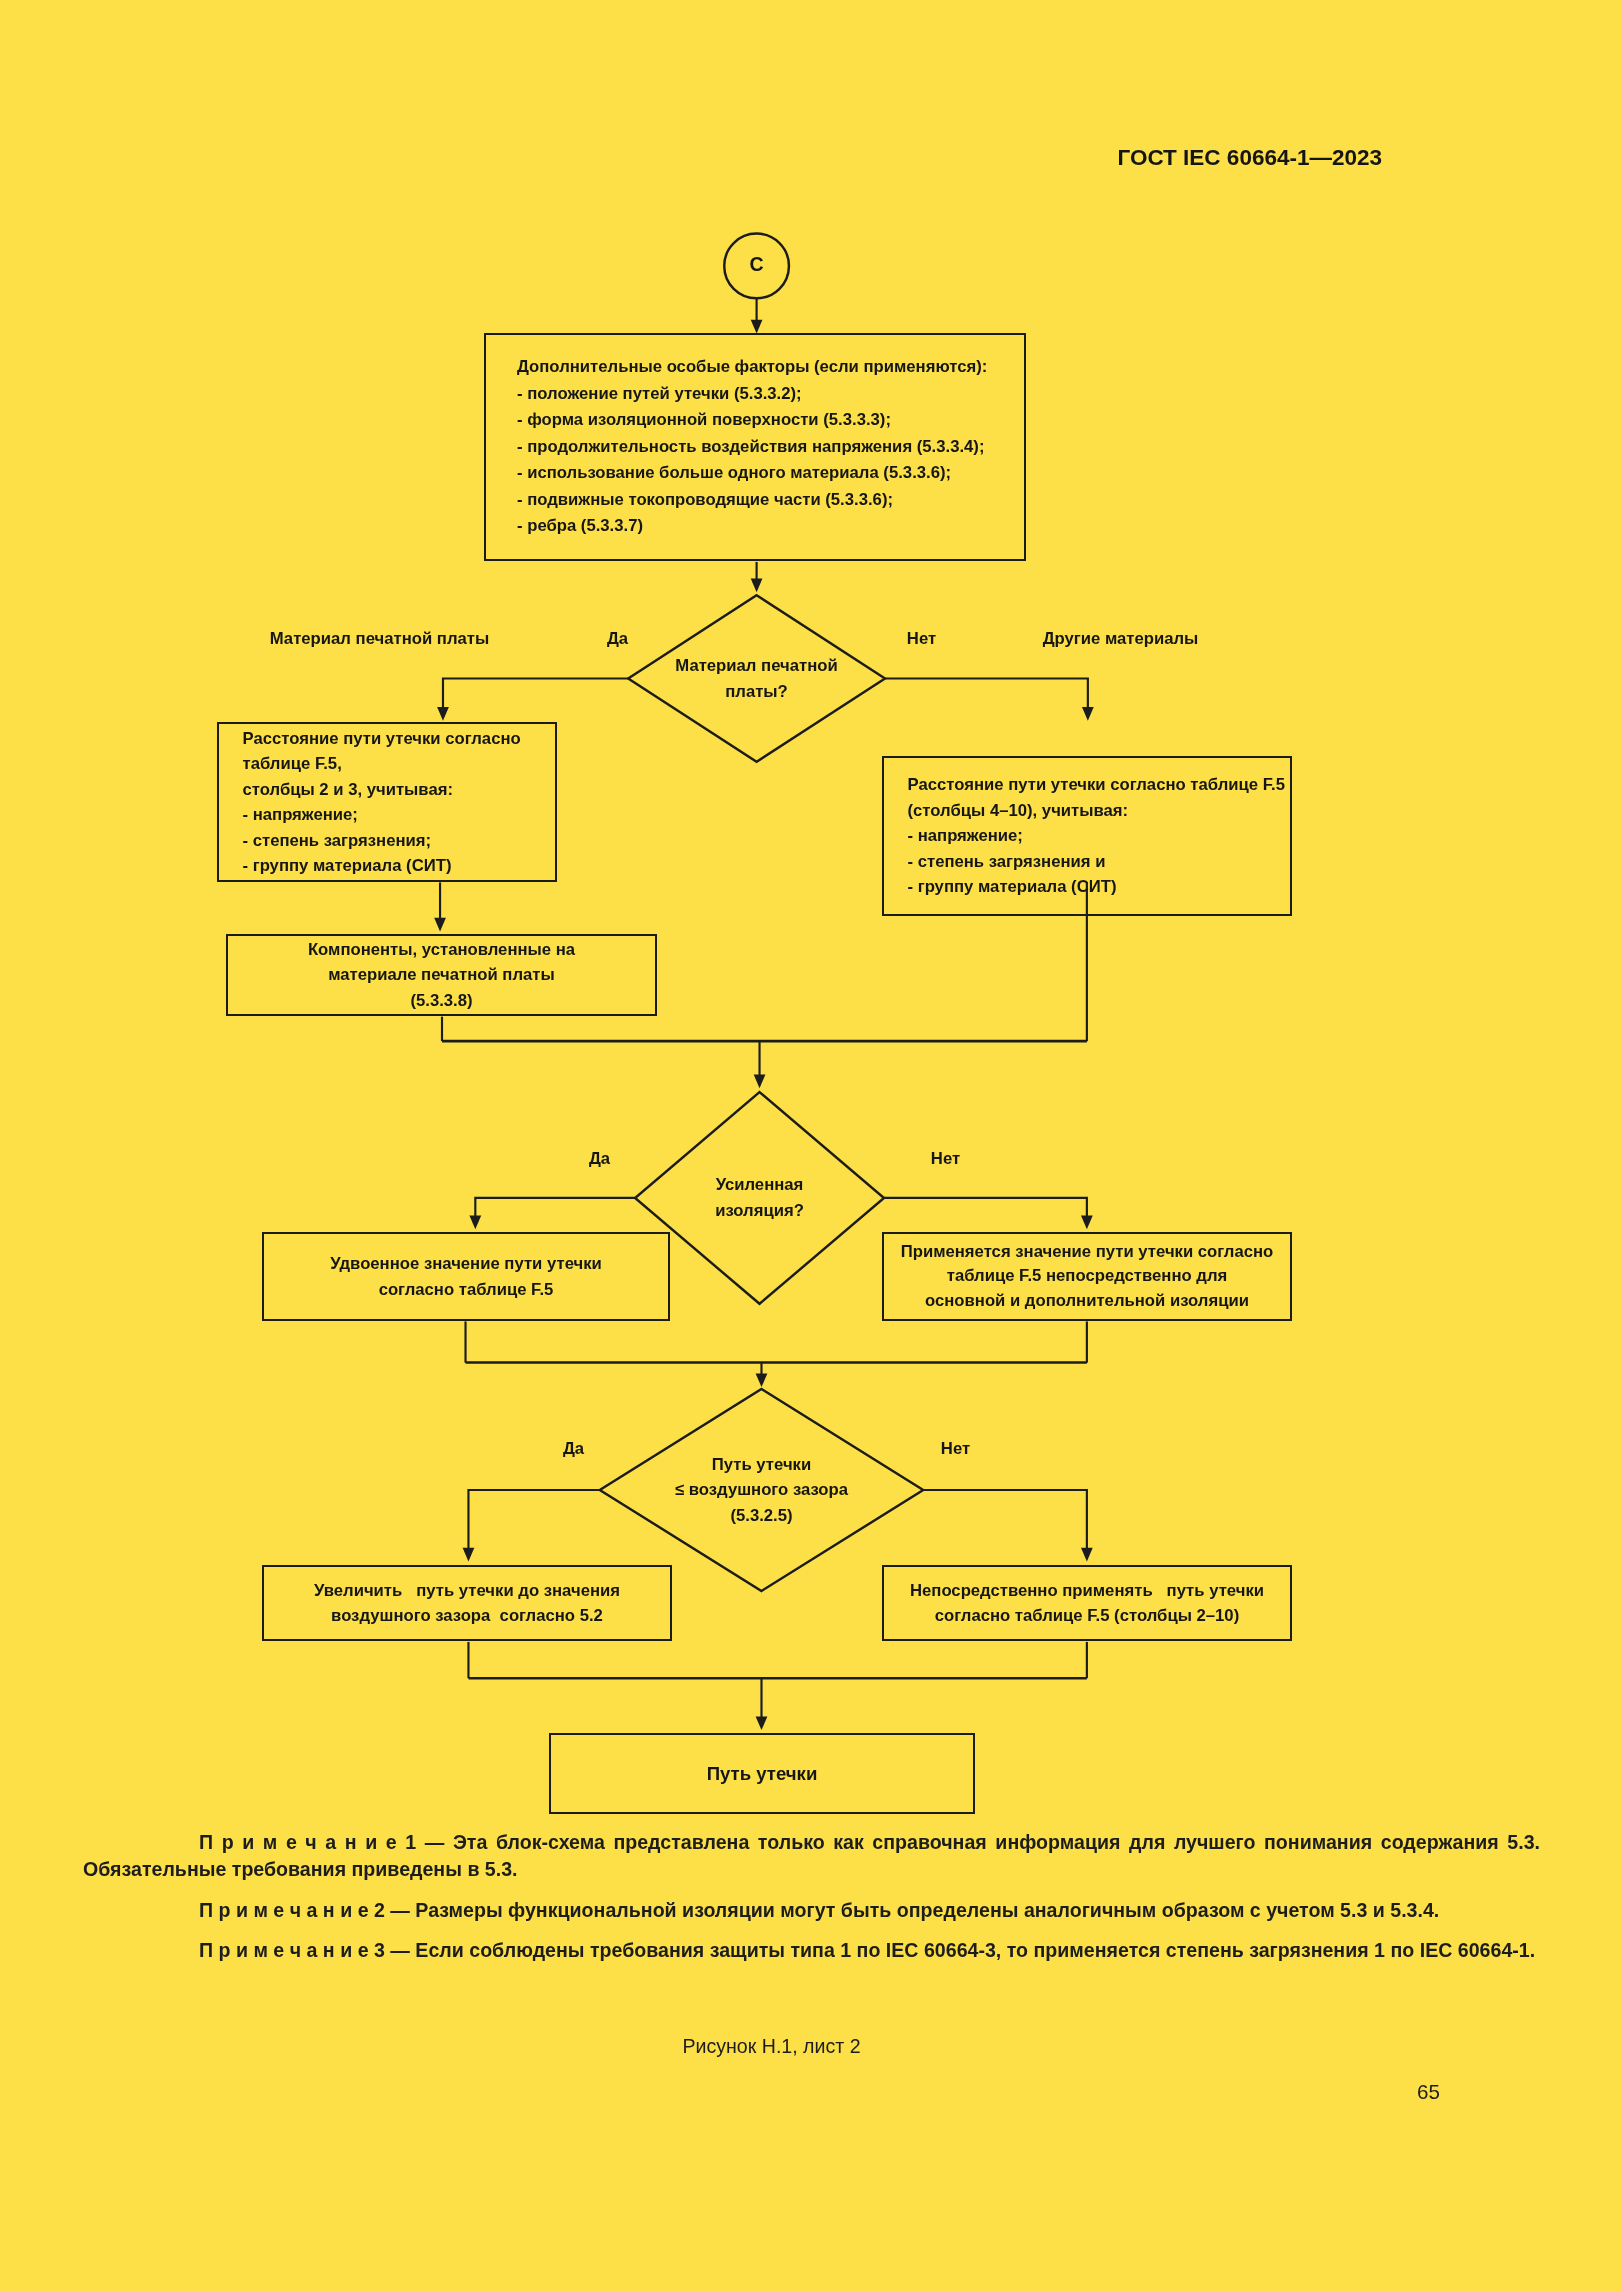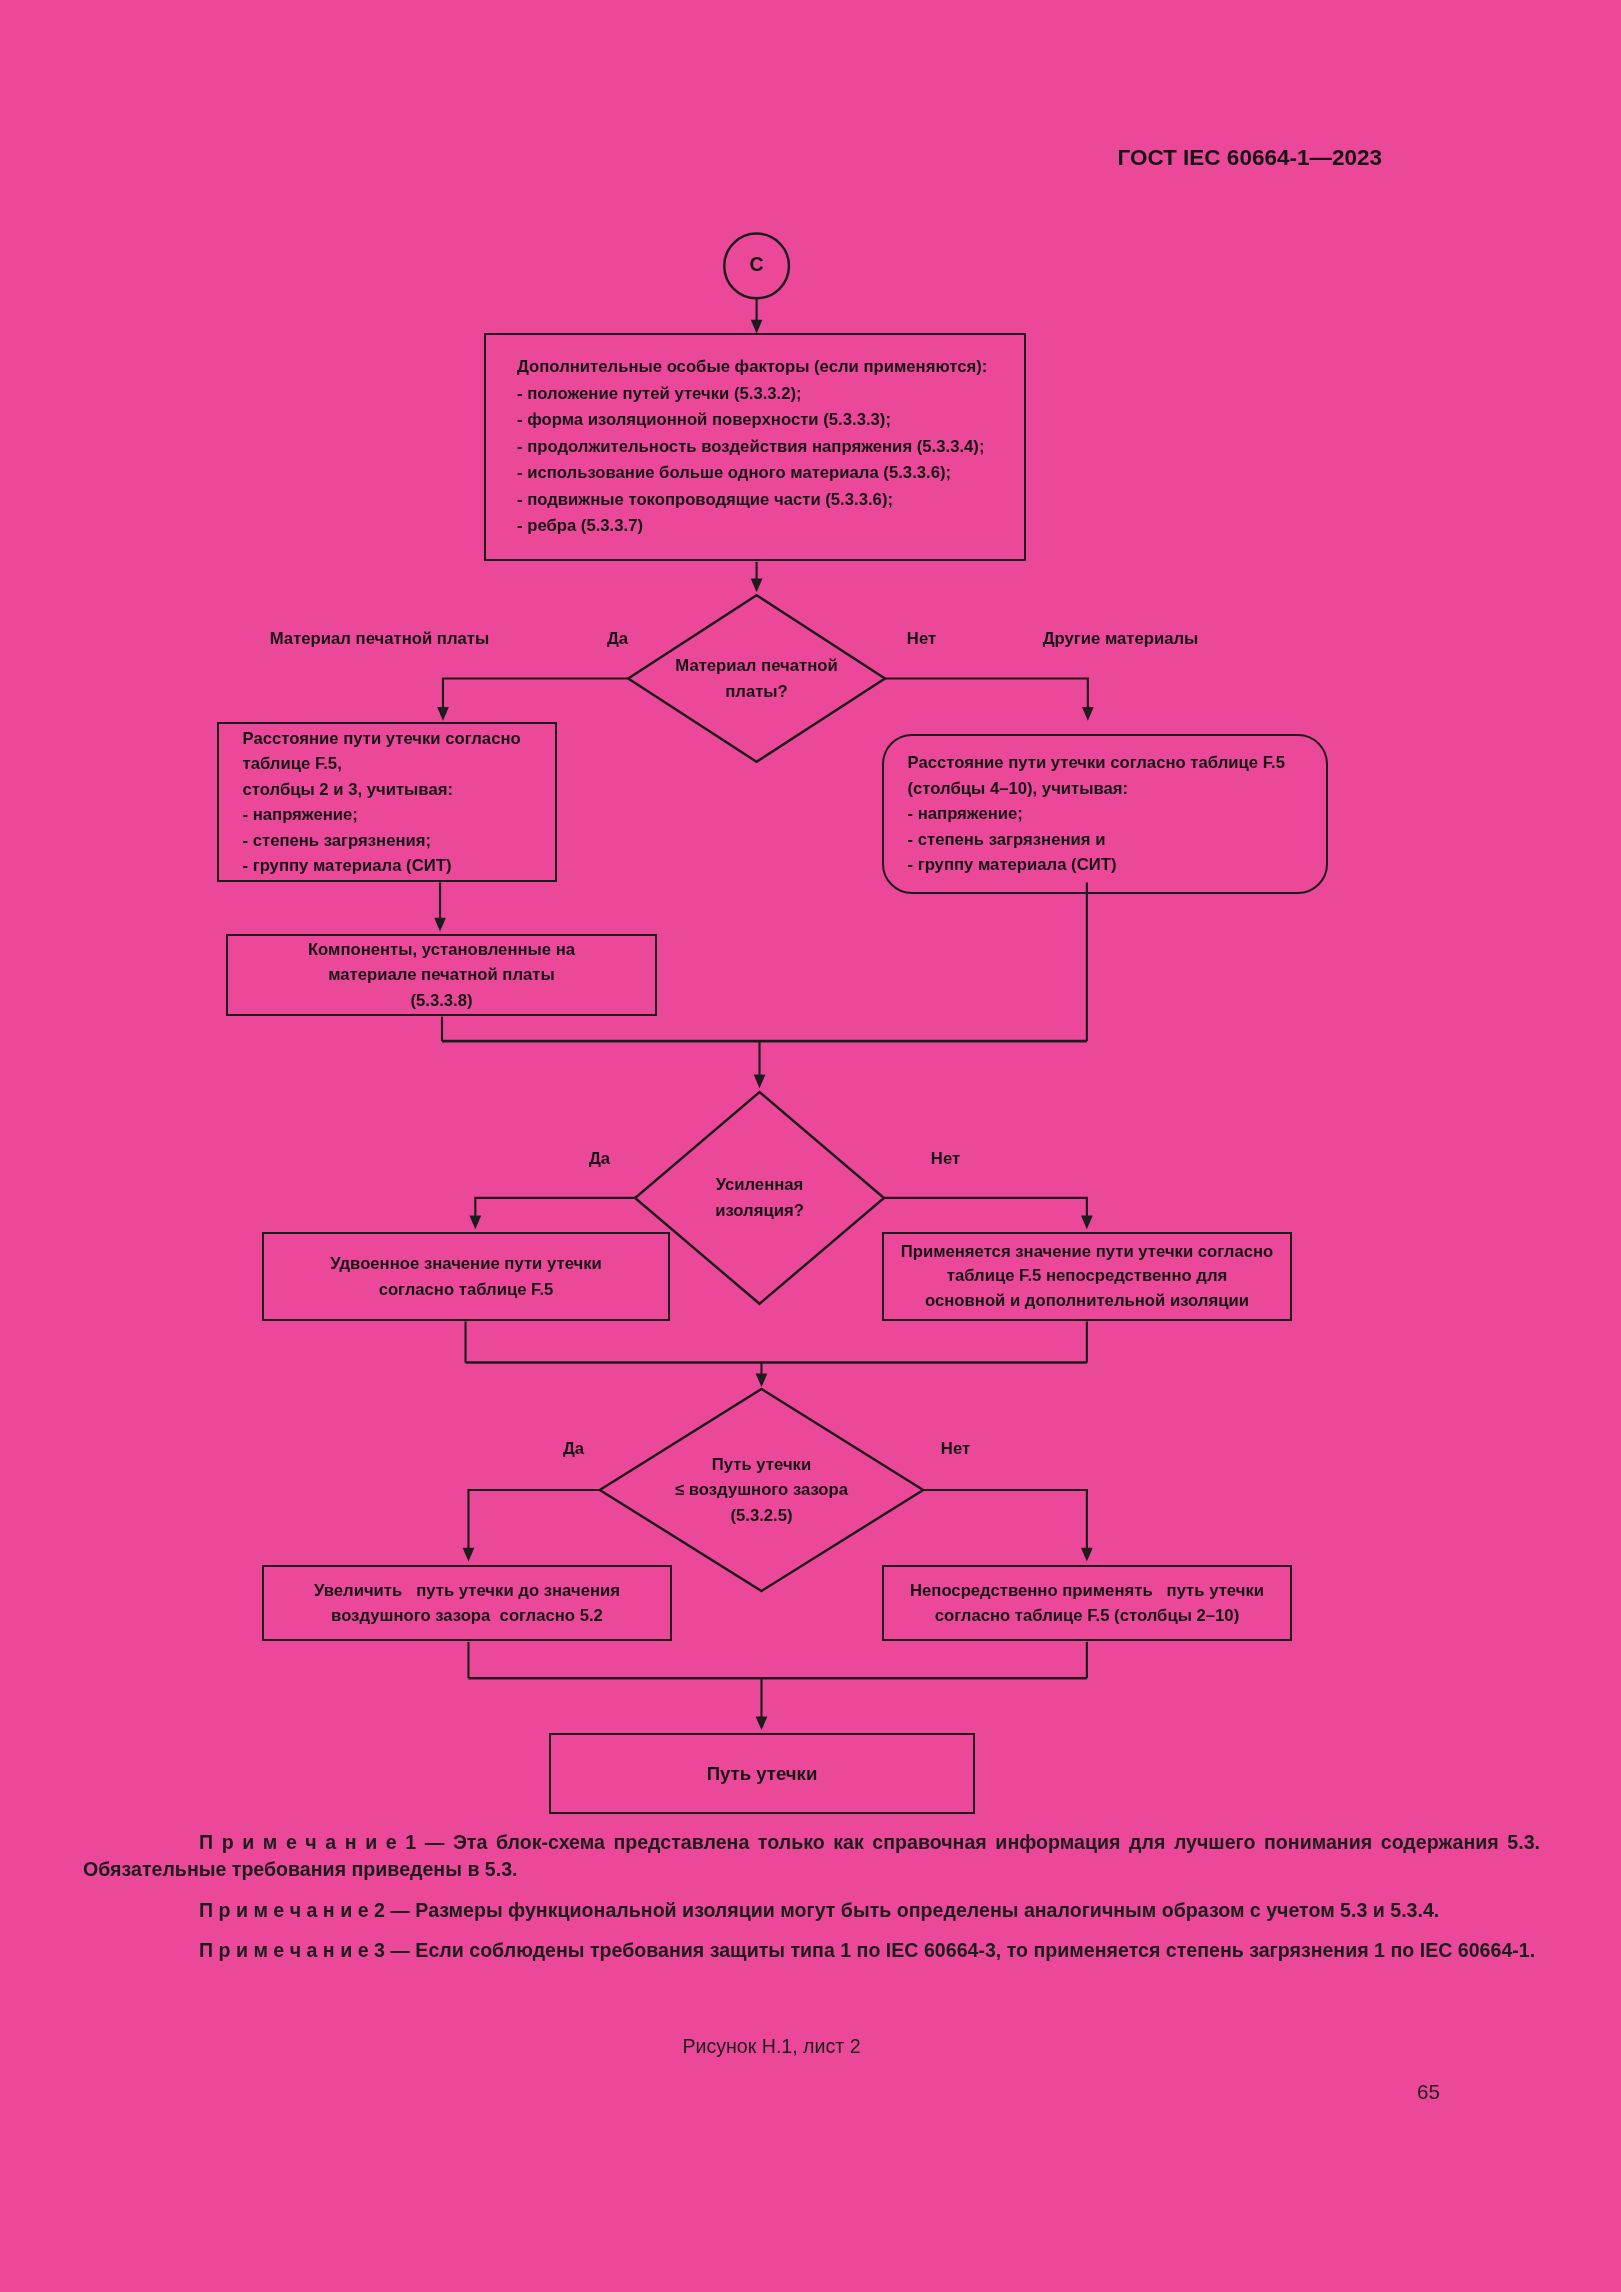--- a/index.html
+++ b/index.html
@@ -1,19 +1,19 @@
 <!DOCTYPE html>
 <html><head>
 <meta charset="utf-8">
 <style>
   html,body{margin:0;padding:0;background:#e8e8e6;}
   .page{
     position:relative;
     width:1621px;height:2293px;
-    background:#ec4899;
+    background:#fde047;
     font-family:"Liberation Sans","DejaVu Sans",sans-serif;
     color:#1a1a1a;
     overflow:hidden;
   }
   .svg-layer{position:absolute;left:0;top:0;}
   .fc-text{
     font-size:16.7px;font-weight:bold;line-height:25.5px;
     white-space:pre-wrap;color:#161616;
   }
   .box{
@@ -136,21 +136,21 @@
   <div class="edge-label" style="left:1010px;top:629px;width:221px;">Другие материалы</div>
 
   <div class="box box-left" style="left:217px;top:722px;width:340px;height:160px;padding-left:23.5px;">
     <div class="fc-text">Расстояние пути утечки согласно таблице F.5,
 столбцы 2 и 3, учитывая:
 - напряжение;
 - степень загрязнения;
 - группу материала (СИТ)</div>
   </div>
 
-  <div class="box box-left" style="left:882px;top:734px;width:446px;height:160px;padding-left:23.5px;border-radius:30px;">
+  <div class="box box-left" style="left:882px;top:756px;width:410px;height:160px;padding-left:23.5px;">
     <div class="fc-text">Расстояние пути утечки согласно таблице F.5
 (столбцы 4–10), учитывая:
 - напряжение;
 - степень загрязнения и
 - группу материала (СИТ)</div>
   </div>
 
   <div class="box box-center" style="left:226px;top:934px;width:431px;height:82px;justify-content:center;">
     <div class="fc-text">Компоненты, установленные на
 материале печатной платы

